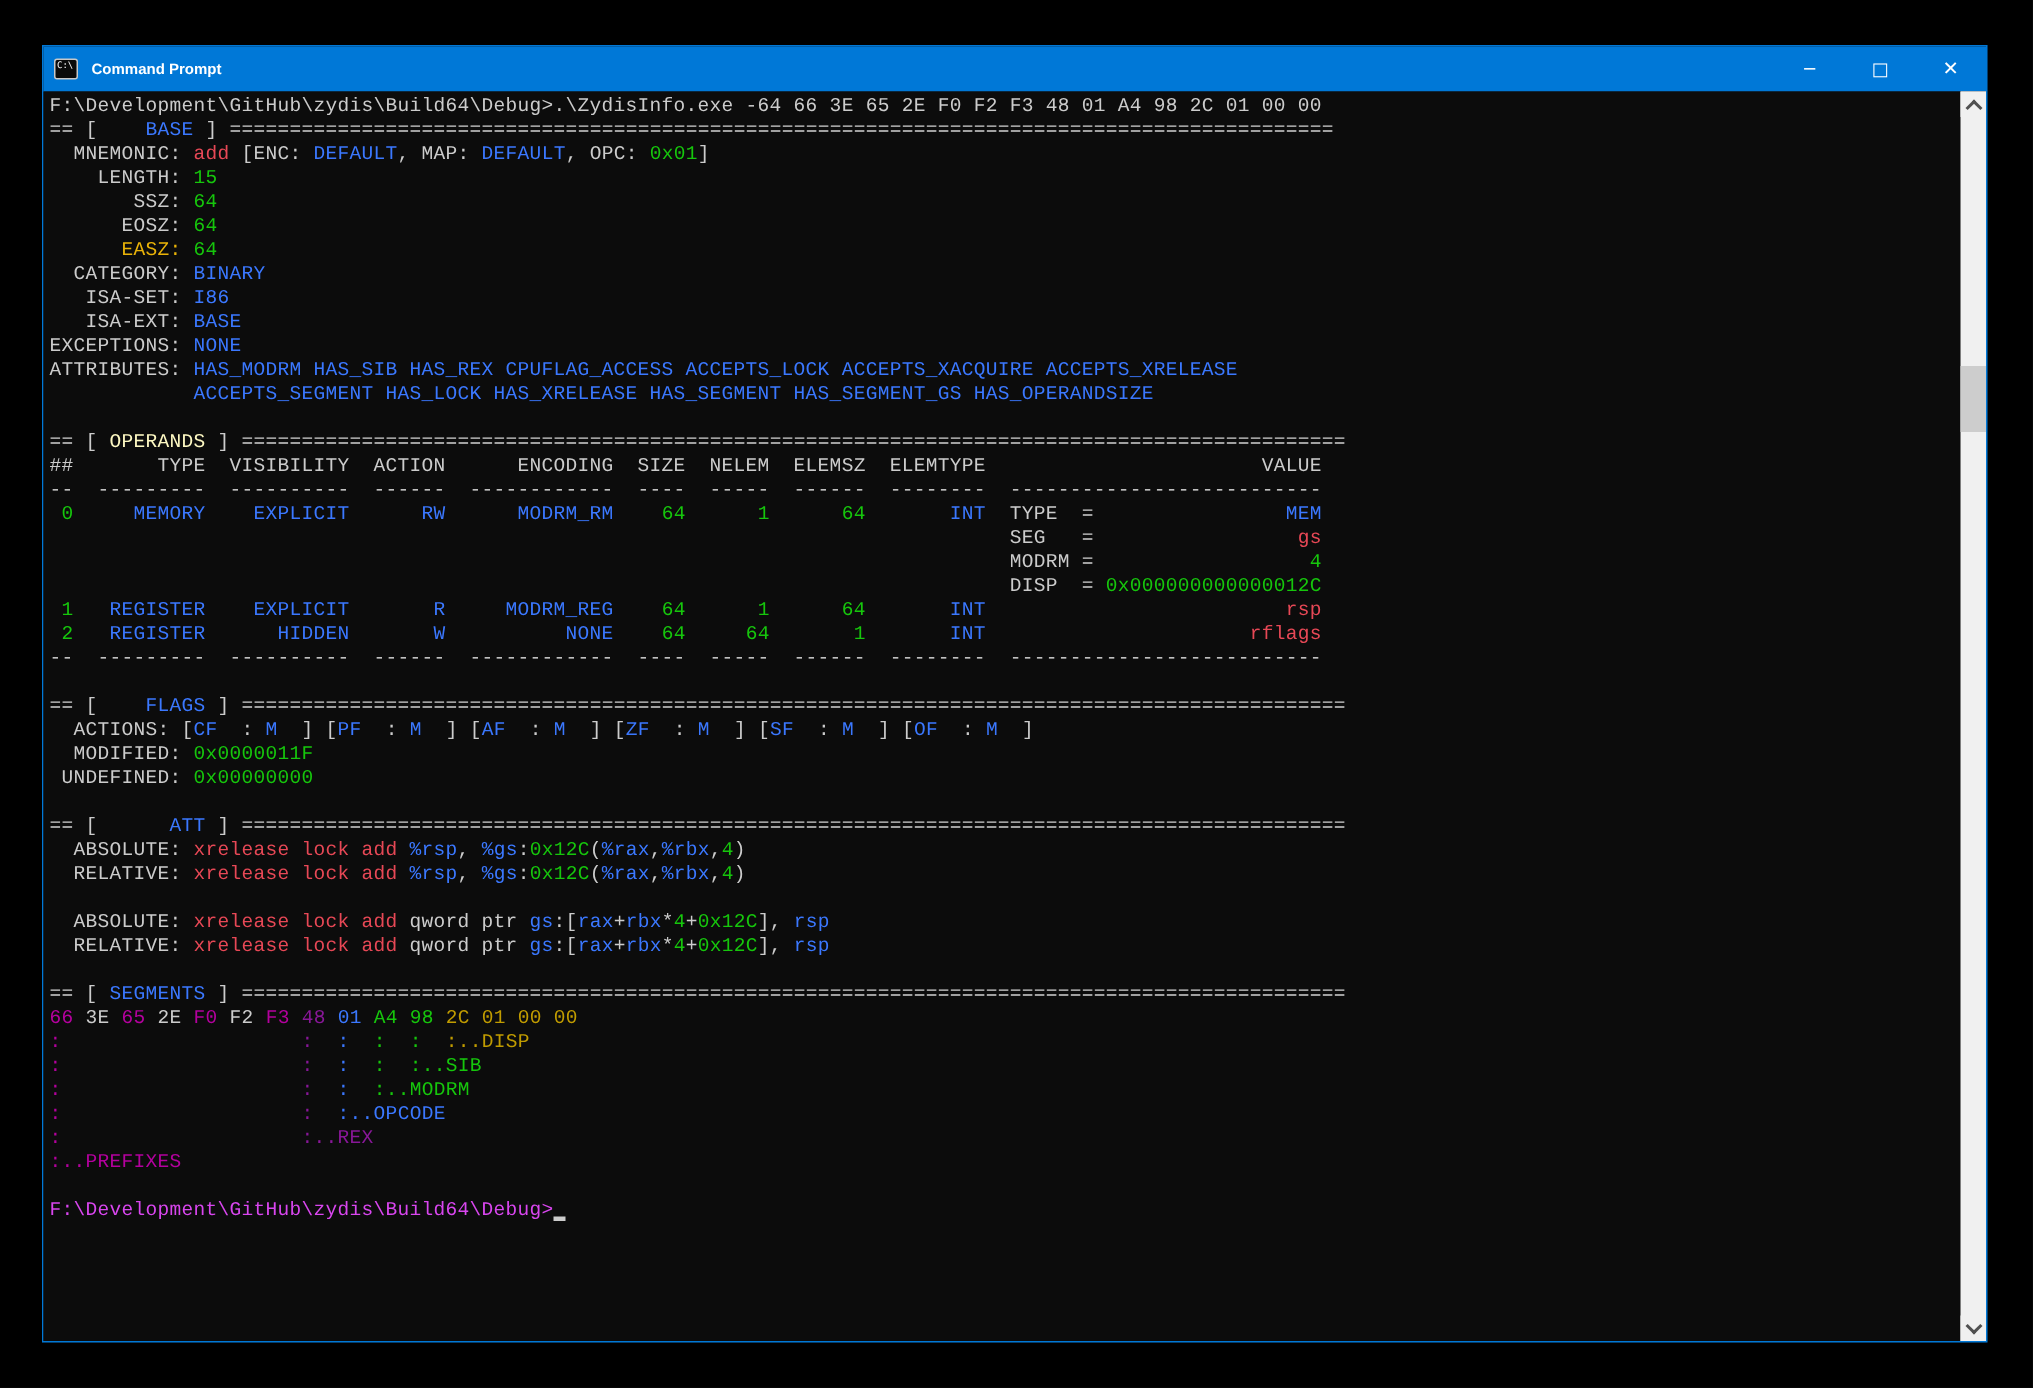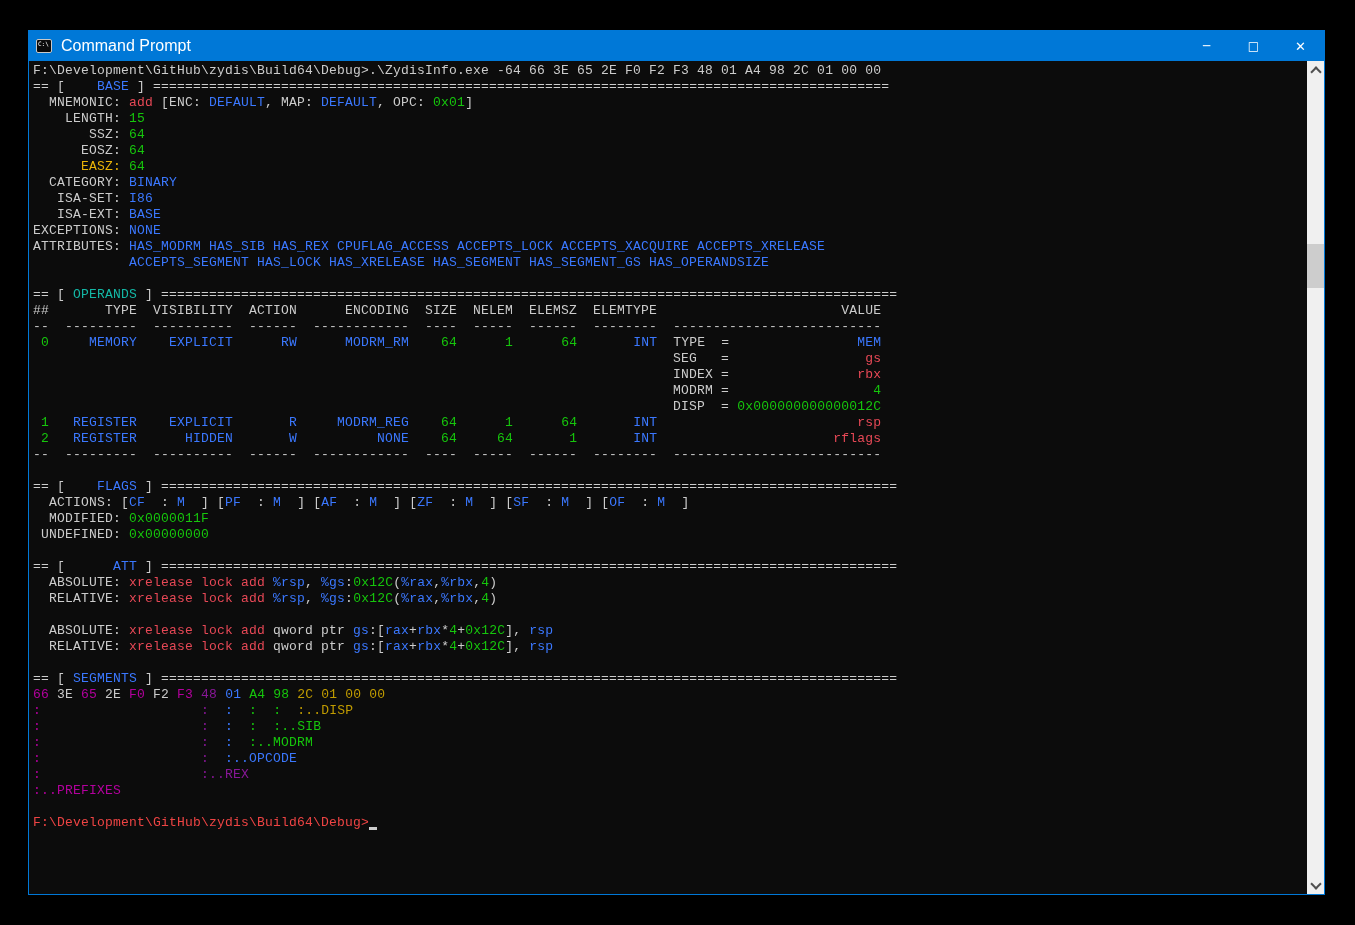--- a/index.html
+++ b/index.html
@@ -16,21 +16,21 @@
   }
   .app-icon {
     width:16px; height:14px; margin-left:7px; background:#0a0a0a;
     border:1px solid #c8c8c8; border-radius:2px; box-sizing:border-box;
     display:flex; align-items:flex-start; justify-content:flex-start;
   }
   .app-icon span {
     font-family:"DejaVu Sans Mono", monospace; font-size:6px; line-height:7px;
     color:#ffffff; padding-left:1px;
   }
-  .title { color:#ffffff; font-size:16px; margin-left:9px; }
+  .title { color:#ffffff; font-size:10px; margin-left:9px;font-weight:bold; }
   .controls { margin-left:auto; display:flex; height:100%; }
   .cbtn {
     width:47px; height:100%; display:flex; align-items:center; justify-content:center;
     color:#ffffff; font-family:"DejaVu Sans", sans-serif; cursor:default;
   }
   .cbtn .glyph-min { font-size:12px; }
   .cbtn .glyph-max { font-size:12px; }
   .cbtn .glyph-close { font-size:13px; }
   .console { position:absolute; top:30px; left:0; right:0; bottom:0; background:var(--console_bg); }
   .terminal {
@@ -90,26 +90,25 @@
           <div class="line"><span style="color: rgb(204, 204, 204);">       SSZ: </span><span style="color: rgb(22, 198, 12);">64</span></div>
           <div class="line"><span style="color: rgb(204, 204, 204);">      EOSZ: </span><span style="color: rgb(22, 198, 12);">64</span></div>
           <div class="line"><span style="color: #eab308;">      EASZ: </span><span style="color: rgb(22, 198, 12);">64</span></div>
           <div class="line"><span style="color: rgb(204, 204, 204);">  CATEGORY: </span><span style="color: rgb(59, 120, 255);">BINARY</span></div>
           <div class="line"><span style="color: rgb(204, 204, 204);">   ISA-SET: </span><span style="color: rgb(59, 120, 255);">I86</span></div>
           <div class="line"><span style="color: rgb(204, 204, 204);">   ISA-EXT: </span><span style="color: rgb(59, 120, 255);">BASE</span></div>
           <div class="line"><span style="color: rgb(204, 204, 204);">EXCEPTIONS: </span><span style="color: rgb(59, 120, 255);">NONE</span></div>
           <div class="line"><span style="color: rgb(204, 204, 204);">ATTRIBUTES: </span><span style="color: rgb(59, 120, 255);">HAS_MODRM HAS_SIB HAS_REX CPUFLAG_ACCESS ACCEPTS_LOCK ACCEPTS_XACQUIRE ACCEPTS_XRELEASE</span></div>
           <div class="line"><span style="color: rgb(204, 204, 204);">            </span><span style="color: rgb(59, 120, 255);">ACCEPTS_SEGMENT HAS_LOCK HAS_XRELEASE HAS_SEGMENT HAS_SEGMENT_GS HAS_OPERANDSIZE</span></div>
           <div class="line"></div>
-          <div class="line"><span style="color: rgb(204, 204, 204);">== [ </span><span style="color: #14b8a6;">OPERANDS</span><span style="color: rgb(204, 204, 204);"> ] </span><span style="color: rgb(204, 204, 204);">============================================================================================</span></div>
+          <div class="line"><span style="color: rgb(204, 204, 204);">== [ </span><span style="color: #fef9c3;">OPERANDS</span><span style="color: rgb(204, 204, 204);"> ] </span><span style="color: rgb(204, 204, 204);">============================================================================================</span></div>
           <div class="line"><span style="color: rgb(204, 204, 204);">##       TYPE  VISIBILITY  ACTION      ENCODING  SIZE  NELEM  ELEMSZ  ELEMTYPE</span><span style="color: rgb(204, 204, 204);">                       </span><span style="color: rgb(204, 204, 204);">VALUE</span></div>
           <div class="line"><span style="color: rgb(204, 204, 204);">--  ---------  ----------  ------  ------------  ----  -----  ------  --------  </span><span style="color: rgb(204, 204, 204);">--------------------------</span></div>
           <div class="line"><span style="color: rgb(22, 198, 12);"> 0</span><span style="color: rgb(59, 120, 255);">     MEMORY</span><span style="color: rgb(59, 120, 255);">    EXPLICIT</span><span style="color: rgb(59, 120, 255);">      RW</span><span style="color: rgb(59, 120, 255);">      MODRM_RM</span><span style="color: rgb(22, 198, 12);">    64</span><span style="color: rgb(22, 198, 12);">      1</span><span style="color: rgb(22, 198, 12);">      64</span><span style="color: rgb(59, 120, 255);">       INT</span><span style="color: rgb(204, 204, 204);">  TYPE  =</span><span style="color: rgb(204, 204, 204);">                </span><span style="color: rgb(59, 120, 255);">MEM</span></div>
           <div class="line"><span style="color: rgb(204, 204, 204);">                                                                                </span><span style="color: rgb(204, 204, 204);">SEG   =</span><span style="color: rgb(204, 204, 204);">                 </span><span style="color: rgb(231, 72, 86);">gs</span></div>
-          <div class="line"><span style="color: rgb(204, 204, 204);">                                                                                </span><span style="color: rgb(204, 204, 204);">INDEX =</span><span style="color: rgb(204, 204, 204);">                </span><span style="color: rgb(231, 72, 86);">rbx</span></div>
           <div class="line"><span style="color: rgb(204, 204, 204);">                                                                                </span><span style="color: rgb(204, 204, 204);">MODRM =</span><span style="color: rgb(204, 204, 204);">                  </span><span style="color: rgb(22, 198, 12);">4</span></div>
           <div class="line"><span style="color: rgb(204, 204, 204);">                                                                                </span><span style="color: rgb(204, 204, 204);">DISP  = </span><span style="color: rgb(22, 198, 12);">0x000000000000012C</span></div>
           <div class="line"><span style="color: rgb(22, 198, 12);"> 1</span><span style="color: rgb(59, 120, 255);">   REGISTER</span><span style="color: rgb(59, 120, 255);">    EXPLICIT</span><span style="color: rgb(59, 120, 255);">       R</span><span style="color: rgb(59, 120, 255);">     MODRM_REG</span><span style="color: rgb(22, 198, 12);">    64</span><span style="color: rgb(22, 198, 12);">      1</span><span style="color: rgb(22, 198, 12);">      64</span><span style="color: rgb(59, 120, 255);">       INT</span><span style="color: rgb(204, 204, 204);">                         </span><span style="color: rgb(231, 72, 86);">rsp</span></div>
           <div class="line"><span style="color: rgb(22, 198, 12);"> 2</span><span style="color: rgb(59, 120, 255);">   REGISTER</span><span style="color: rgb(59, 120, 255);">      HIDDEN</span><span style="color: rgb(59, 120, 255);">       W</span><span style="color: rgb(59, 120, 255);">          NONE</span><span style="color: rgb(22, 198, 12);">    64</span><span style="color: rgb(22, 198, 12);">     64</span><span style="color: rgb(22, 198, 12);">       1</span><span style="color: rgb(59, 120, 255);">       INT</span><span style="color: rgb(204, 204, 204);">                      </span><span style="color: rgb(231, 72, 86);">rflags</span></div>
           <div class="line"><span style="color: rgb(204, 204, 204);">--  ---------  ----------  ------  ------------  ----  -----  ------  --------  </span><span style="color: rgb(204, 204, 204);">--------------------------</span></div>
           <div class="line"></div>
           <div class="line"><span style="color: rgb(204, 204, 204);">== [    </span><span style="color: rgb(59, 120, 255);">FLAGS</span><span style="color: rgb(204, 204, 204);"> ] </span><span style="color: rgb(204, 204, 204);">============================================================================================</span></div>
           <div class="line"><span style="color: rgb(204, 204, 204);">  ACTIONS: [</span><span style="color: rgb(59, 120, 255);">CF</span><span style="color: rgb(204, 204, 204);">  : </span><span style="color: rgb(59, 120, 255);">M</span><span style="color: rgb(204, 204, 204);">  ] [</span><span style="color: rgb(59, 120, 255);">PF</span><span style="color: rgb(204, 204, 204);">  : </span><span style="color: rgb(59, 120, 255);">M</span><span style="color: rgb(204, 204, 204);">  ] [</span><span style="color: rgb(59, 120, 255);">AF</span><span style="color: rgb(204, 204, 204);">  : </span><span style="color: rgb(59, 120, 255);">M</span><span style="color: rgb(204, 204, 204);">  ] [</span><span style="color: rgb(59, 120, 255);">ZF</span><span style="color: rgb(204, 204, 204);">  : </span><span style="color: rgb(59, 120, 255);">M</span><span style="color: rgb(204, 204, 204);">  ] [</span><span style="color: rgb(59, 120, 255);">SF</span><span style="color: rgb(204, 204, 204);">  : </span><span style="color: rgb(59, 120, 255);">M</span><span style="color: rgb(204, 204, 204);">  ] [</span><span style="color: rgb(59, 120, 255);">OF</span><span style="color: rgb(204, 204, 204);">  : </span><span style="color: rgb(59, 120, 255);">M</span><span style="color: rgb(204, 204, 204);">  ]</span></div>
           <div class="line"><span style="color: rgb(204, 204, 204);">  MODIFIED: </span><span style="color: rgb(22, 198, 12);">0x0000011F</span></div>
           <div class="line"><span style="color: rgb(204, 204, 204);"> UNDEFINED: </span><span style="color: rgb(22, 198, 12);">0x00000000</span></div>
@@ -123,21 +122,21 @@
           <div class="line"></div>
           <div class="line"><span style="color: rgb(204, 204, 204);">== [ </span><span style="color: rgb(59, 120, 255);">SEGMENTS</span><span style="color: rgb(204, 204, 204);"> ] </span><span style="color: rgb(204, 204, 204);">============================================================================================</span></div>
           <div class="line"><span style="color: rgb(180, 0, 158);">66</span><span style="color: rgb(204, 204, 204);"> 3E</span><span style="color: rgb(180, 0, 158);"> 65</span><span style="color: rgb(204, 204, 204);"> 2E</span><span style="color: rgb(180, 0, 158);"> F0</span><span style="color: rgb(204, 204, 204);"> F2</span><span style="color: rgb(180, 0, 158);"> F3</span><span style="color: rgb(136, 23, 152);"> 48</span><span style="color: rgb(59, 120, 255);"> 01</span><span style="color: rgb(22, 198, 12);"> A4</span><span style="color: rgb(22, 198, 12);"> 98</span><span style="color: rgb(193, 156, 0);"> 2C</span><span style="color: rgb(193, 156, 0);"> 01</span><span style="color: rgb(193, 156, 0);"> 00</span><span style="color: rgb(193, 156, 0);"> 00</span></div>
           <div class="line"><span style="color: rgb(180, 0, 158);">:</span><span style="color: rgb(204, 204, 204);">                    </span><span style="color: rgb(136, 23, 152);">:</span><span style="color: rgb(204, 204, 204);">  </span><span style="color: rgb(59, 120, 255);">:</span><span style="color: rgb(204, 204, 204);">  </span><span style="color: rgb(22, 198, 12);">:</span><span style="color: rgb(204, 204, 204);">  </span><span style="color: rgb(22, 198, 12);">:</span><span style="color: rgb(204, 204, 204);">  </span><span style="color: rgb(193, 156, 0);">:..DISP</span></div>
           <div class="line"><span style="color: rgb(180, 0, 158);">:</span><span style="color: rgb(204, 204, 204);">                    </span><span style="color: rgb(136, 23, 152);">:</span><span style="color: rgb(204, 204, 204);">  </span><span style="color: rgb(59, 120, 255);">:</span><span style="color: rgb(204, 204, 204);">  </span><span style="color: rgb(22, 198, 12);">:</span><span style="color: rgb(204, 204, 204);">  </span><span style="color: rgb(22, 198, 12);">:..SIB</span></div>
           <div class="line"><span style="color: rgb(180, 0, 158);">:</span><span style="color: rgb(204, 204, 204);">                    </span><span style="color: rgb(136, 23, 152);">:</span><span style="color: rgb(204, 204, 204);">  </span><span style="color: rgb(59, 120, 255);">:</span><span style="color: rgb(204, 204, 204);">  </span><span style="color: rgb(22, 198, 12);">:..MODRM</span></div>
           <div class="line"><span style="color: rgb(180, 0, 158);">:</span><span style="color: rgb(204, 204, 204);">                    </span><span style="color: rgb(136, 23, 152);">:</span><span style="color: rgb(204, 204, 204);">  </span><span style="color: rgb(59, 120, 255);">:..OPCODE</span></div>
           <div class="line"><span style="color: rgb(180, 0, 158);">:</span><span style="color: rgb(204, 204, 204);">                    </span><span style="color: rgb(136, 23, 152);">:..REX</span></div>
           <div class="line"><span style="color: rgb(180, 0, 158);">:..PREFIXES</span></div>
           <div class="line"></div>
-          <div class="line"><span style="color: #ef4444;">F:\Development\GitHub\zydis\Build64\Debug&gt;</span><span class="cursor"></span></div>
+          <div class="line"><span style="color: #d946ef;">F:\Development\GitHub\zydis\Build64\Debug&gt;</span><span class="cursor"></span></div>
         </div>
       <div class="scrollbar">
         <div class="sb-btn up">
           <span class="chev up"></span>
         </div>
         <div class="sb-thumb"></div>
         <div class="sb-btn down">
           <span class="chev down"></span>
         </div>
       </div>

